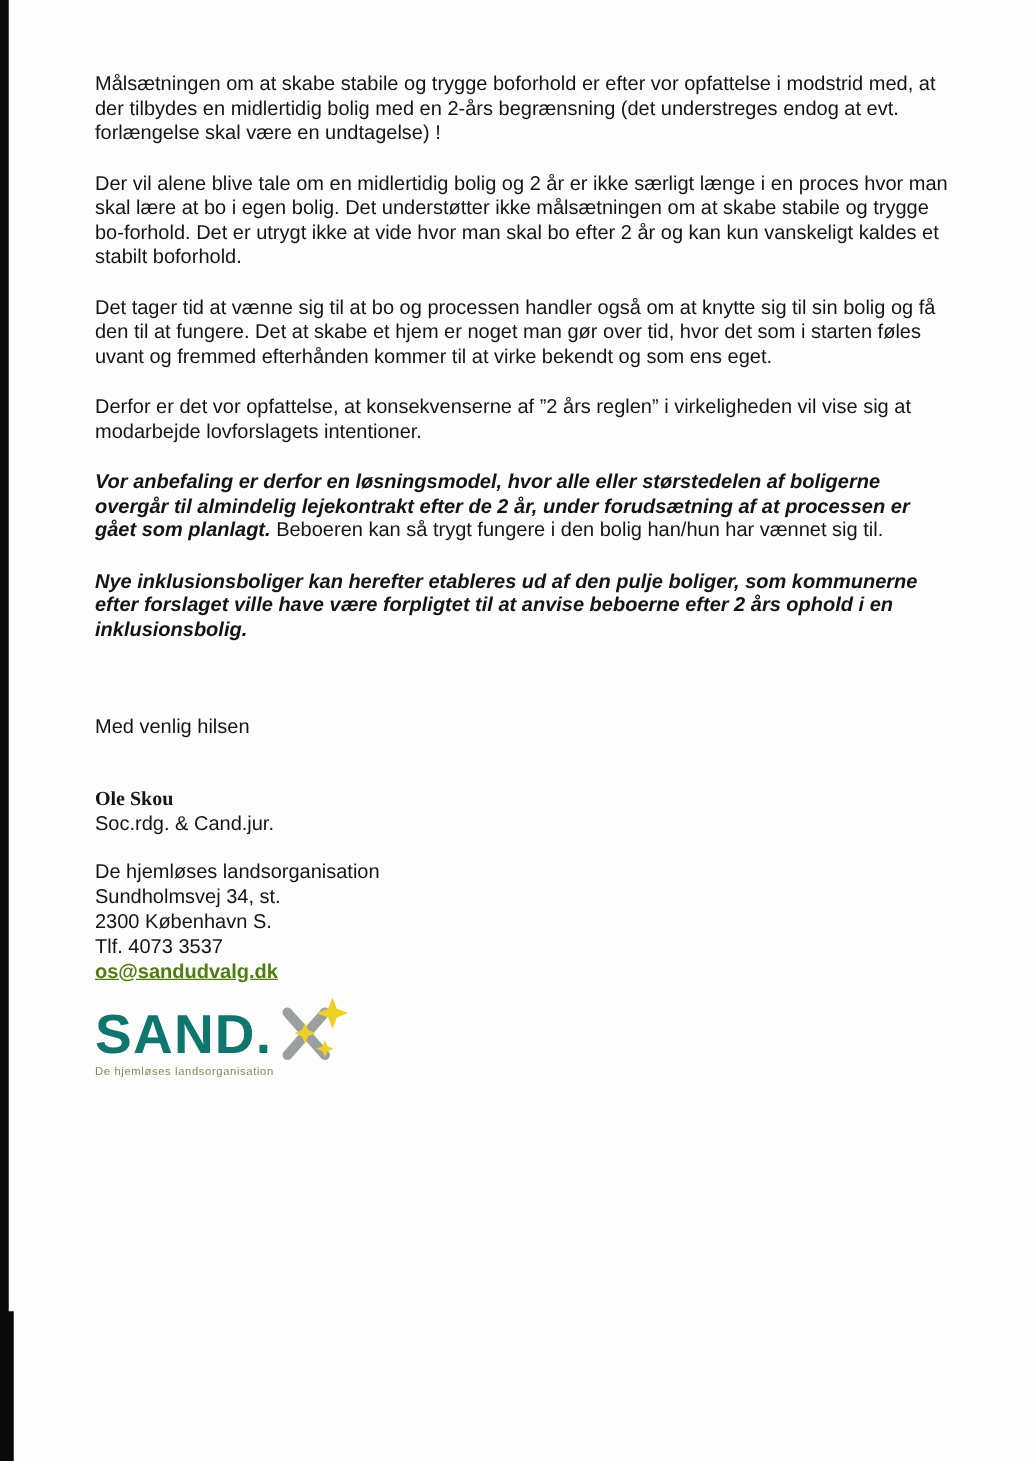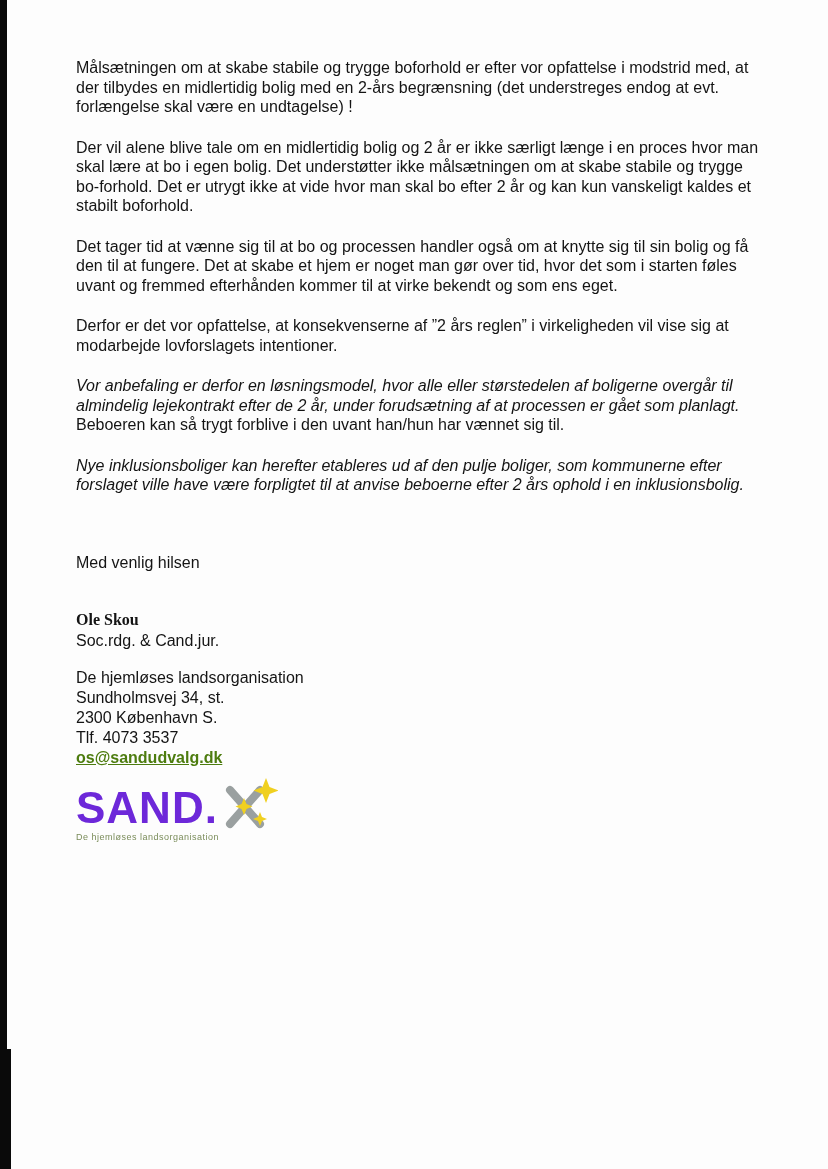--- a/index.html
+++ b/index.html
@@ -38,21 +38,21 @@
     left: 76px;
     top: 58px;
     width: 686px;
   }
   p {
     margin: 0 0 21px 0;
     font-size: 16px;
     line-height: 19.5px;
   }
   .emph {
-    font-weight: normal;
+    font-weight: bold;
     font-style: italic;
   }
   .valediction {
     margin-top: 58px;
     margin-bottom: 0;
   }
   .sig-name {
     margin-top: 38px;
     margin-bottom: 0;
     font-weight: bold;
@@ -80,21 +80,21 @@
     margin-top: 10px;
     display: flex;
     align-items: flex-end;
     height: 52px;
   }
   .logo-text {
     font-family: "Liberation Sans", sans-serif;
     font-weight: bold;
     font-size: 44px;
     letter-spacing: 1px;
-    color: #6d28d9;
+    color: #0f766e;
     line-height: 44px;
   }
   .logo-x-wrap {
     position: relative;
     width: 58px;
     height: 52px;
     margin-left: 2px;
   }
   .logo-tagline {
     font-size: 9px;
@@ -115,21 +115,21 @@
 
     <p>Målsætningen om at skabe stabile og trygge boforhold er efter vor opfattelse i modstrid med, at der tilbydes en midlertidig bolig med en 2-års begrænsning (det understreges endog at evt. forlængelse skal være en undtagelse) !</p>
 
     <p>Der vil alene blive tale om en midlertidig bolig og 2 år er ikke særligt længe i en proces hvor man skal lære at bo i egen bolig. Det understøtter ikke målsætningen om at skabe stabile og trygge bo-forhold. Det er utrygt ikke at vide hvor man skal bo efter 2 år og kan kun vanskeligt kaldes et stabilt boforhold.</p>
 
     <p>Det tager tid at vænne sig til at bo og processen handler også om at knytte sig til sin bolig og få den til at fungere. Det at skabe et hjem er noget man gør over tid, hvor det som i starten føles uvant og fremmed efterhånden kommer til at virke bekendt og som ens eget.</p>
 
 
     <p>Derfor er det vor opfattelse, at konsekvenserne af ”2 års reglen” i virkeligheden vil vise sig at modarbejde lovforslagets intentioner.</p>
 
-    <p><span class="emph">Vor anbefaling er derfor en løsningsmodel, hvor alle eller størstedelen af boligerne overgår til almindelig lejekontrakt efter de 2 år, under forudsætning af at processen er gået som planlagt.</span><span> Beboeren kan så trygt forblive i den uvant han/hun har vænnet sig til.</span></p>
+    <p><span class="emph">Vor anbefaling er derfor en løsningsmodel, hvor alle eller størstedelen af boligerne overgår til almindelig lejekontrakt efter de 2 år, under forudsætning af at processen er gået som planlagt.</span><span> Beboeren kan så trygt fungere i den bolig han/hun har vænnet sig til.</span></p>
 
     <p class="emph">Nye inklusionsboliger kan herefter etableres ud af den pulje boliger, som kommunerne efter forslaget ville have være forpligtet til at anvise beboerne efter 2 års ophold i en inklusionsbolig.</p>
 
 
     <p class="valediction">Med venlig hilsen</p>
 
     <p class="sig-name">Ole Skou</p>
 
     <p class="sig-title">Soc.rdg. &amp; Cand.jur.</p>
 

